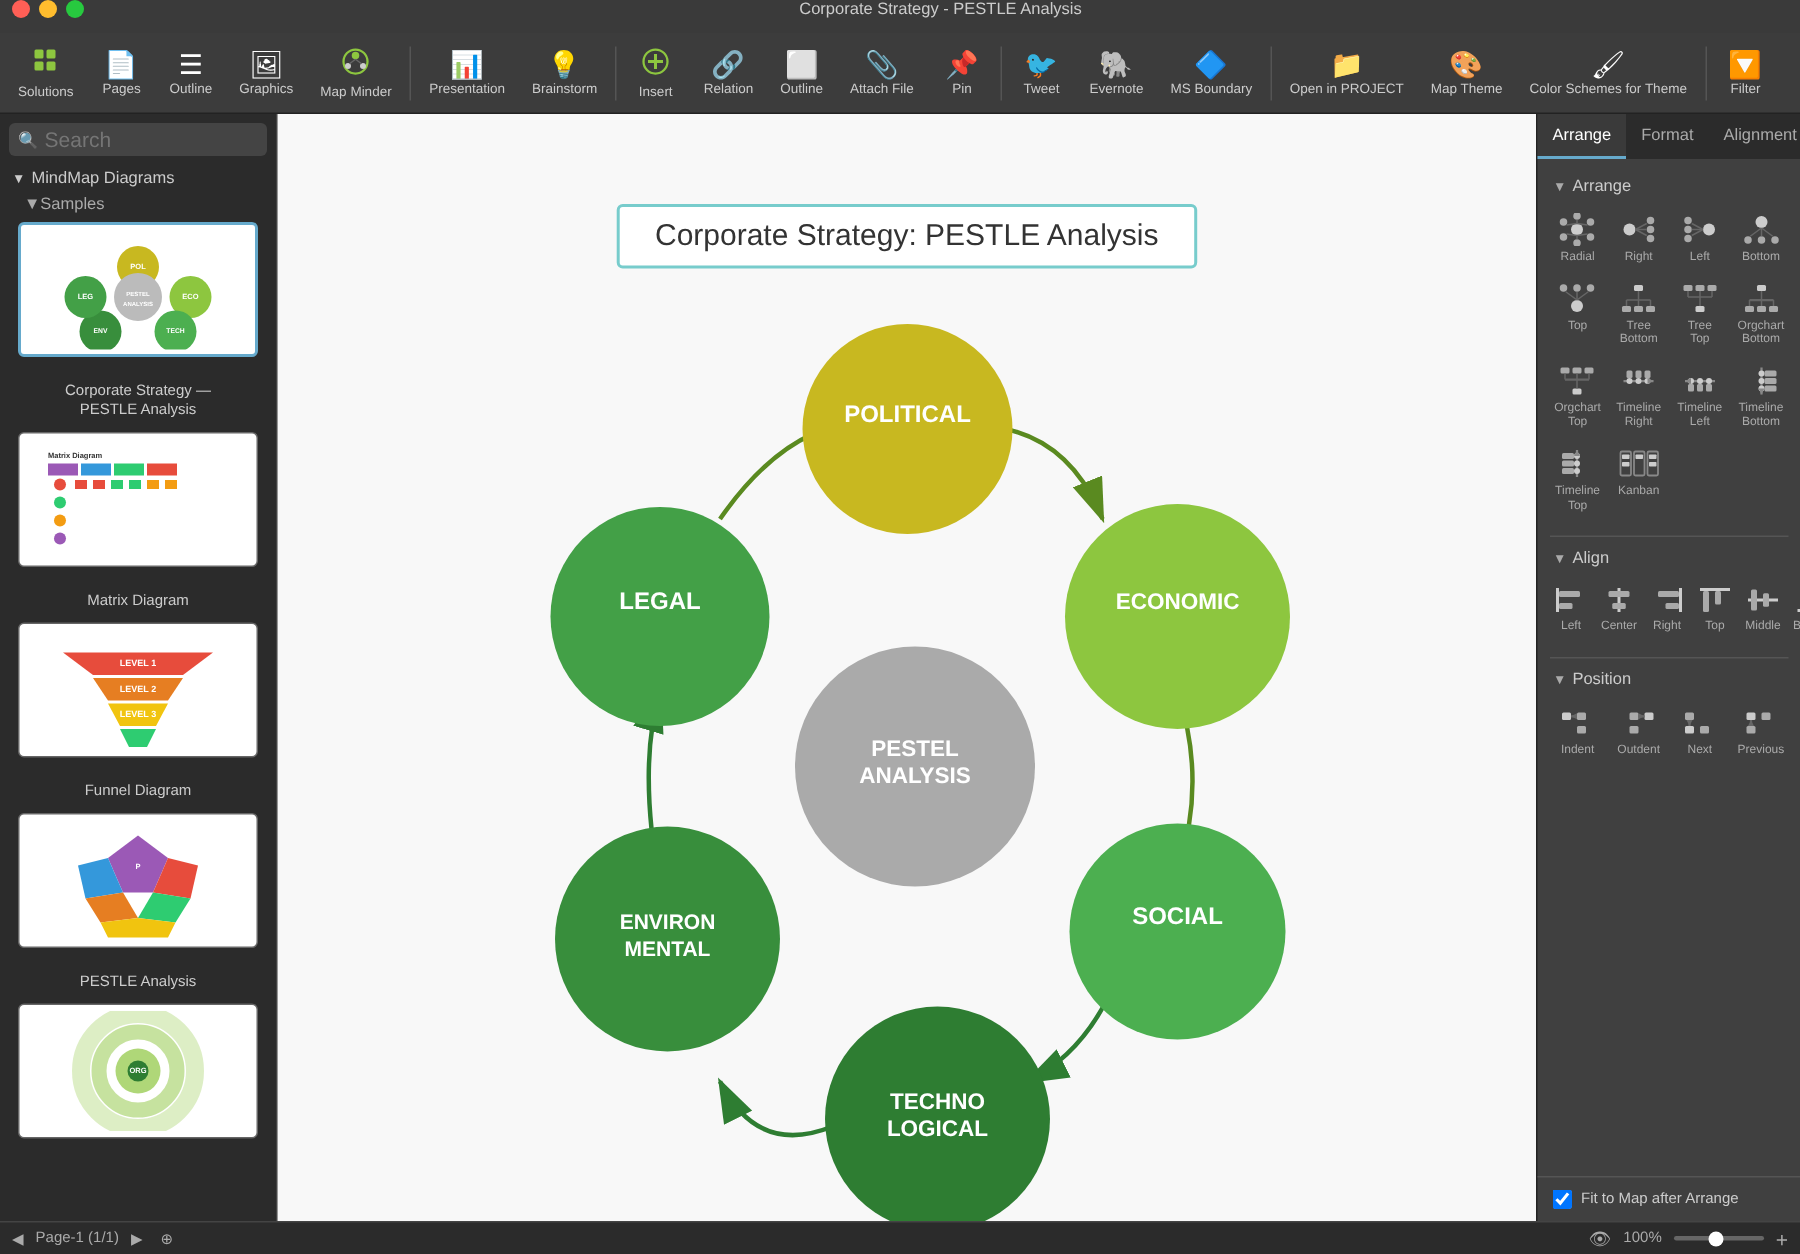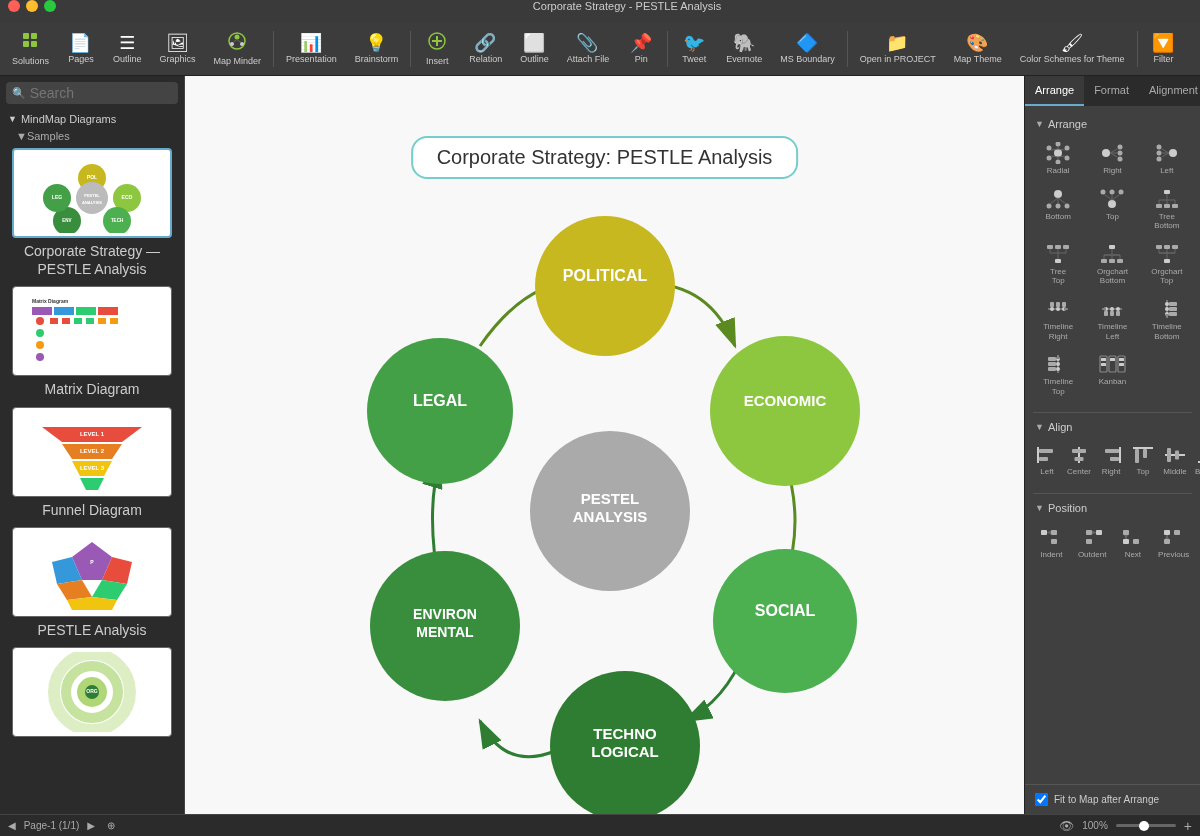--- a/index.html
+++ b/index.html
@@ -111,24 +111,24 @@
       background: #fff;
       border-radius: 4px;
       border: 1px solid #666;
       overflow: hidden;
       display: flex;
       align-items: center;
       justify-content: center;
       margin: 0 auto;
     }
     .thumb-label {
-      font-size: 14px;
+      font-size: 10px;
       color: #ccc;
       text-align: center;
-      margin-top: 4px;
+      margin-top: 16px;
       line-height: 1.3;
     }
     .sidebar-footer {
       padding: 6px 8px;
       border-top: 1px solid #444;
       display: flex;
       align-items: center;
       gap: 4px;
       font-size: 10px;
       color: #ccc;
@@ -199,21 +199,21 @@
       display: flex;
       align-items: center;
       padding: 4px 10px;
       font-size: 11px;
       color: #ccc;
       cursor: pointer;
     }
     .panel-section-header .arrow { font-size: 9px; margin-right: 4px; color: #aaa; }
     .panel-grid {
       display: grid;
-      grid-template-columns: repeat(3, 1fr);
+      grid-template-columns: repeat(4, 1fr);
       gap: 4px;
       padding: 4px 8px;
     }
     .panel-grid-item {
       display: flex;
       flex-direction: column;
       align-items: center;
       cursor: pointer;
       padding: 4px 2px;
       border-radius: 4px;
@@ -486,21 +486,21 @@
 
         </div>
       </div>
     </div>
   </div>
 
   <div class="canvas-area">
 
     <div class="pestle-diagram">
 
-      <div class="pestle-title-box" style="position:absolute; top:0; left:50%; transform:translateX(-50%); background:#fff; border:2px solid #7cc; border-radius:16px; padding:8px 24px; font-size:20px; color:#333; white-space:nowrap;">Corporate Strategy:  PESTLE Analysis</div>
+      <div class="pestle-title-box" style="position:absolute; top:0; left:50%; transform:translateX(-50%); background:#fff; border:2px solid #7cc; border-radius:4px; padding:8px 24px; font-size:20px; color:#333; white-space:nowrap;">Corporate Strategy:  PESTLE Analysis</div>
 
       <svg style="position:absolute; top:55px; left:0; width:640px; height:630px;" viewBox="0 0 640 630">
 
         <defs>
           <marker id="arrowhead" markerWidth="10" markerHeight="7" refX="9" refY="3.5" orient="auto">
             <polygon points="0 0, 10 3.5, 0 7" fill="#5a8a20"></polygon>
           </marker>
           <marker id="arrowhead2" markerWidth="10" markerHeight="7" refX="9" refY="3.5" orient="auto">
             <polygon points="0 0, 10 3.5, 0 7" fill="#2e7d32"></polygon>
           </marker>

